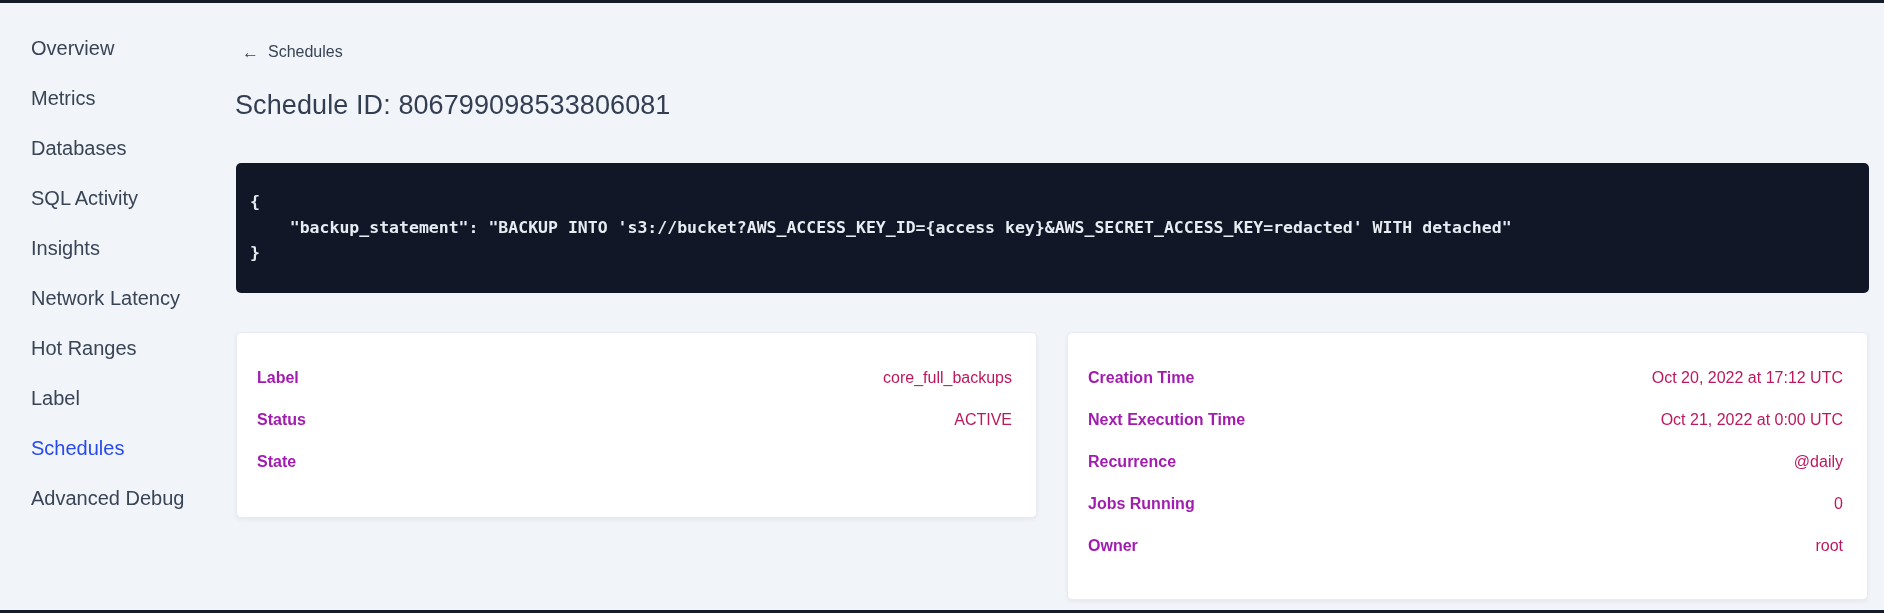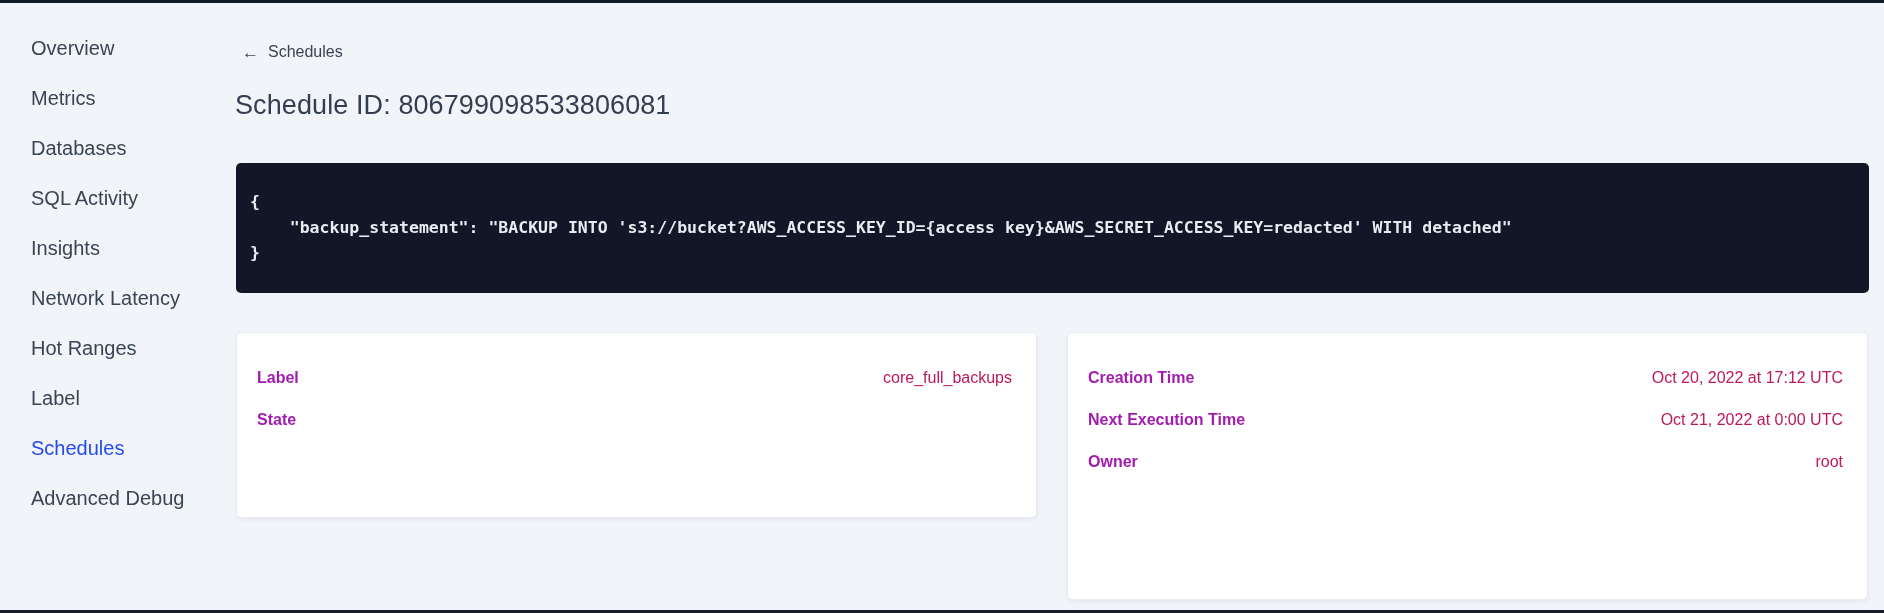--- a/index.html
+++ b/index.html
@@ -103,33 +103,45 @@
     "backup_statement": "BACKUP INTO 's3://bucket?AWS_ACCESS_KEY_ID={access key}&amp;AWS_SECRET_ACCESS_KEY=redacted' WITH detached"
 }</pre>
 </div>
 
 <section class="card left">
   <div class="summary-row">
     <span class="summary-label">Label</span>
     <span class="summary-value">core_full_backups</span>
   </div>
   <div class="summary-row">
+    <span class="summary-label">Status</span>
+    <span class="summary-value">ACTIVE</span>
+  </div>
+  <div class="summary-row">
     <span class="summary-label">State</span>
     <span class="summary-value"></span>
   </div>
 </section>
 
 <section class="card right">
   <div class="summary-row">
     <span class="summary-label">Creation Time</span>
     <span class="summary-value">Oct 20, 2022 at 17:12 UTC</span>
   </div>
   <div class="summary-row">
     <span class="summary-label">Next Execution Time</span>
     <span class="summary-value">Oct 21, 2022 at 0:00 UTC</span>
   </div>
   <div class="summary-row">
+    <span class="summary-label">Recurrence</span>
+    <span class="summary-value">@daily</span>
+  </div>
+  <div class="summary-row">
+    <span class="summary-label">Jobs Running</span>
+    <span class="summary-value">0</span>
+  </div>
+  <div class="summary-row">
     <span class="summary-label">Owner</span>
     <span class="summary-value">root</span>
   </div>
 </section>
 
 <div class="edge-bar bottom"></div>
 
 </body></html>

